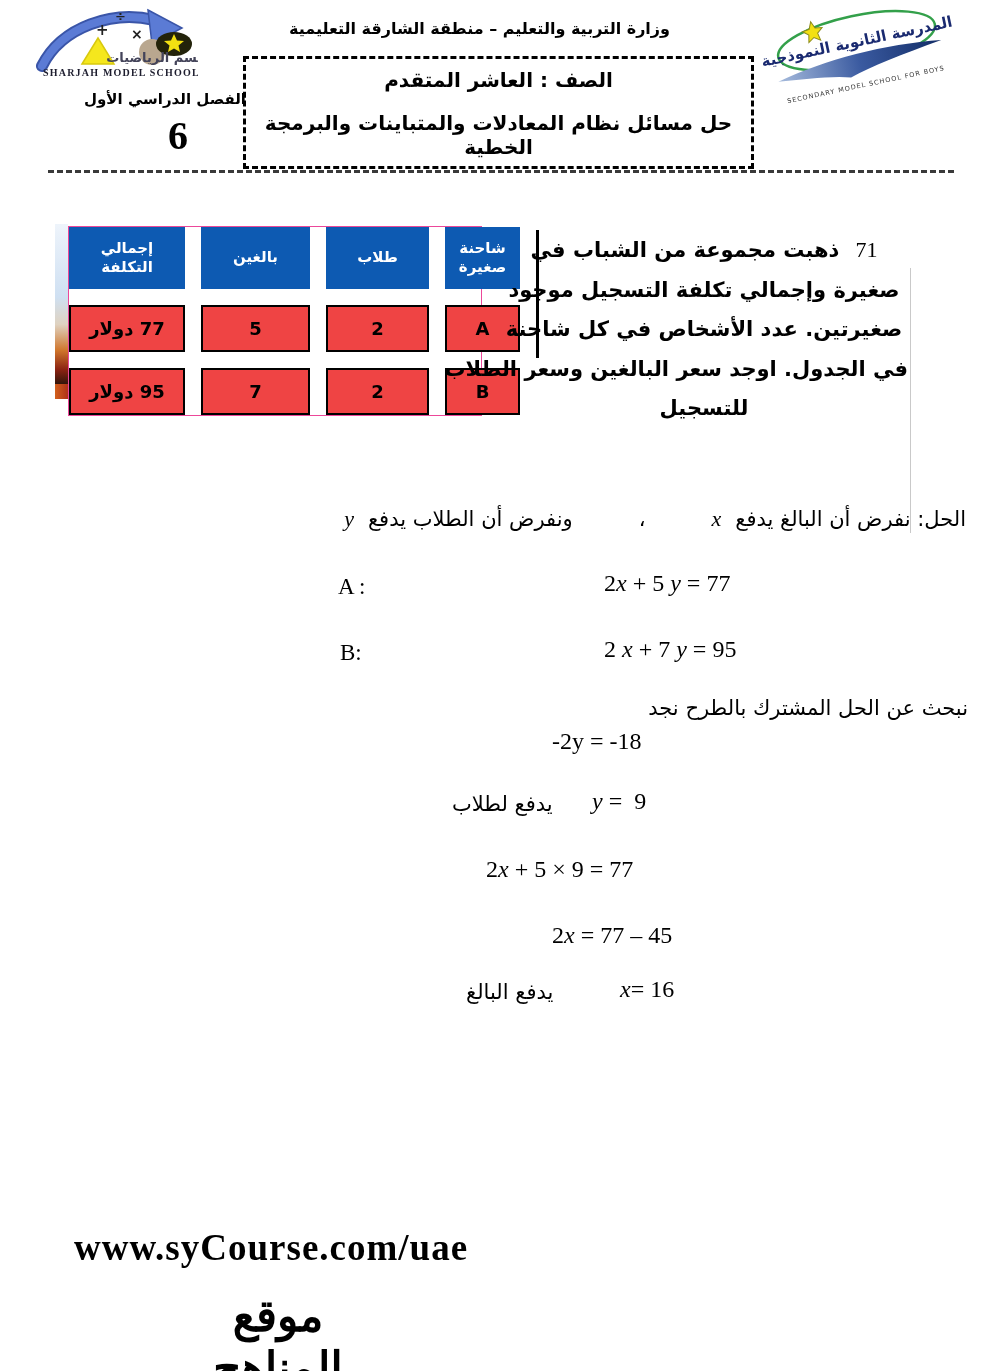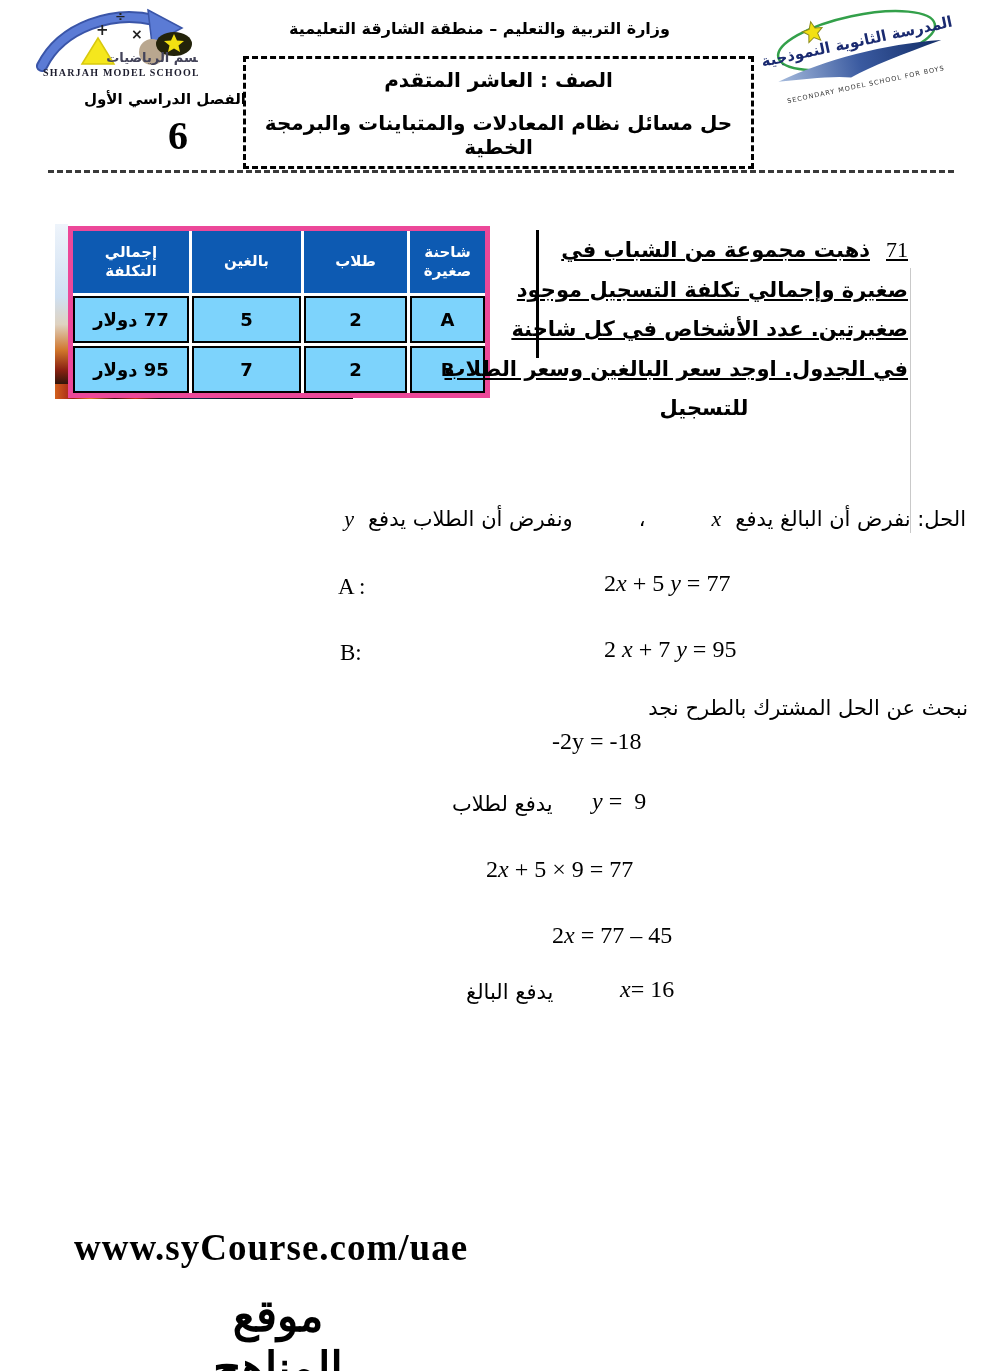--- a/index.html
+++ b/index.html
@@ -16,32 +16,32 @@
   .paper-num{left:146px;top:112px;width:64px;text-align:center;font-size:40px;font-weight:bold;
              font-family:"Liberation Serif","DejaVu Serif",serif;}
   .rule{left:48px;top:170px;width:906px;height:0;border-top:3px dashed #3a3a3a;}
 
   
   .table-fig{left:55px;top:220px;width:450px;height:184px;}
   .fig-left{left:0;top:4px;width:13px;height:162px;
     background:linear-gradient(180deg,#eef4fb 0%,#cfe0f2 45%,#dfd2c0 62%,#d0762c 78%,#8a2212 90%,#26140a 100%);}
   .fig-strip{left:0;top:164px;width:298px;height:15px;
     background:linear-gradient(90deg,#d2601c 0%,#a02016 6%,#e07a24 12%,#3a0d08 20%,#c23318 27%,#101010 35%,#0d2b4a 48%,#060d18 62%,#000 100%);}
-  .cost-table{left:13px;top:6px;width:412px;border:5px solid #ec4899;background:#fff;
-    display:grid;grid-template-columns:116px 109px 103px 75px;gap:3px;}
+  .cost-table{left:13px;top:6px;width:412px;border:1px solid #ec4899;background:#fff;
+    display:grid;grid-template-columns:116px 109px 103px 75px;gap:16px;}
   .cost-th{background:var(--header-blue,#0d5ab2);color:#fff;height:62px;display:flex;align-items:center;
     justify-content:center;text-align:center;font-size:15px;font-weight:bold;line-height:1.3;padding:0 14px;box-sizing:border-box;}
   .cost-td{border:2px solid #000;height:43px;display:flex;align-items:center;justify-content:center;
-    font-size:18px;font-weight:bold;background:#7dd3fc;text-align:center;}
+    font-size:18px;font-weight:bold;background:#ef4444;text-align:center;}
 
   
   .p-vline{left:536px;top:230px;width:3px;height:128px;background:#000;}
   .p-gline{left:910px;top:268px;width:1px;height:265px;background:#c9c9c9;}
   .problem{left:500px;top:230px;width:408px;font-size:21px;font-weight:bold;line-height:39.5px;direction:rtl;}
-  .p-line{text-align:right;white-space:nowrap;text-decoration:underline;}
+  .p-line{text-align:center;white-space:nowrap;}
   .p-line-last{text-align:center;white-space:nowrap;}
   .p-num{font-family:"Liberation Serif","DejaVu Serif",serif;font-size:22px;font-weight:normal;margin-left:16px;}
 
   
   .sol-ar{font-size:21px;direction:rtl;white-space:nowrap;}
   .sol-intro{right:26px;top:506px;}
   .sol-search{right:24px;top:696px;}
   .eq{font-family:"Liberation Serif","DejaVu Serif",serif;font-size:24px;white-space:pre;}
   .eq-it{font-style:italic;}
   .eq-label{font-family:"Liberation Serif","DejaVu Serif",serif;font-size:23px;}

